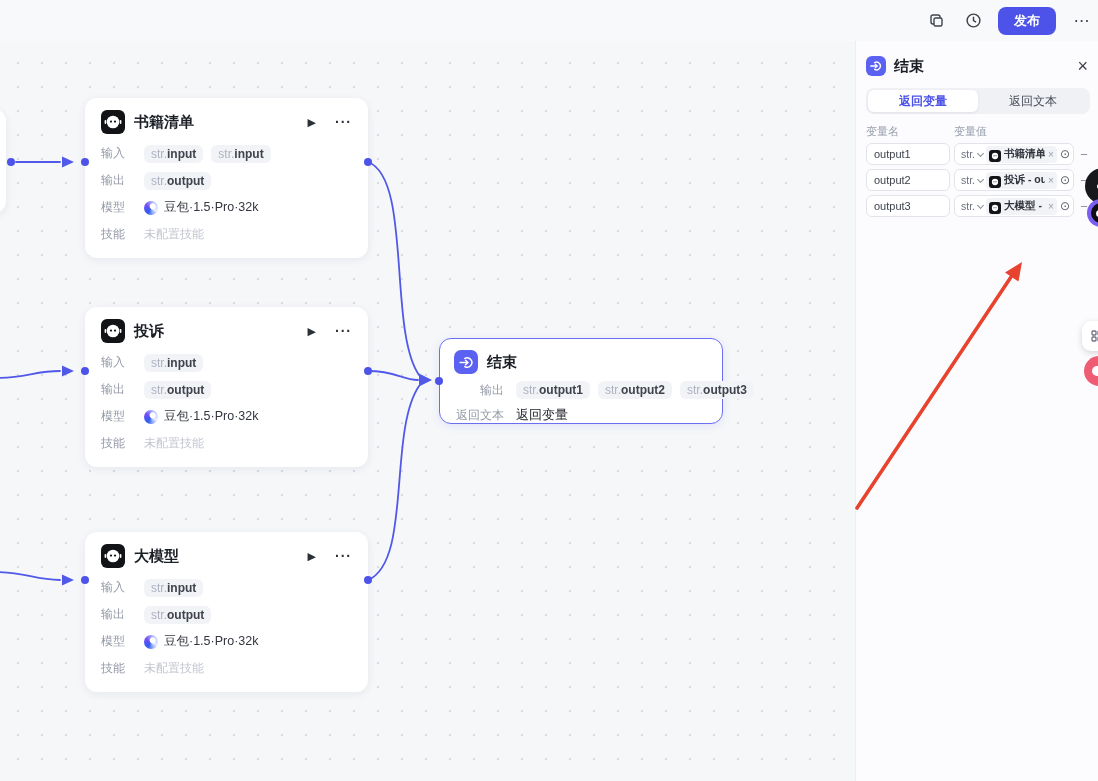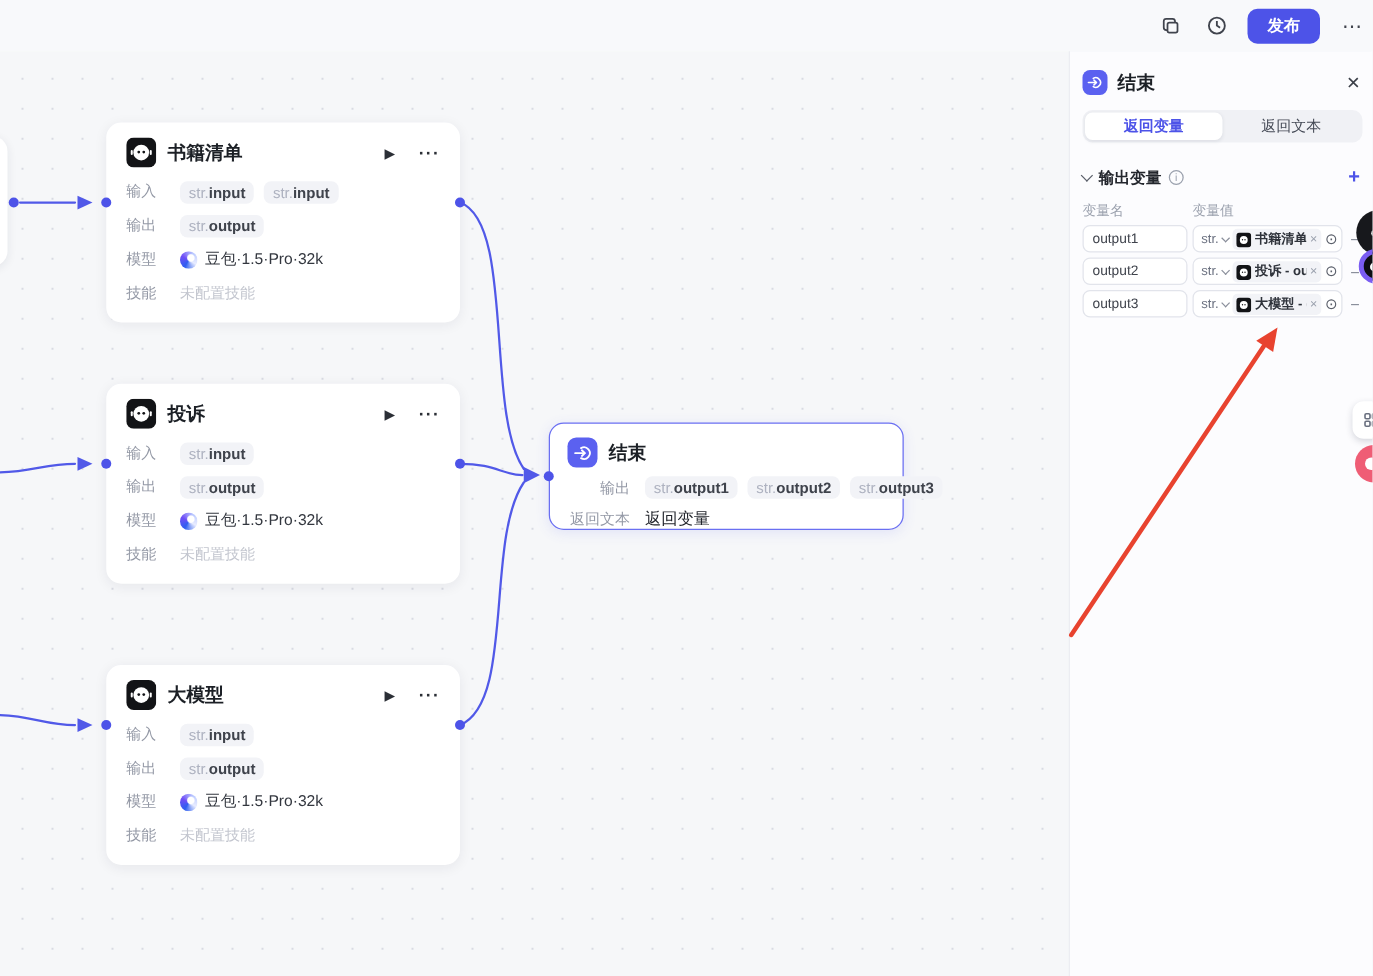--- a/index.html
+++ b/index.html
@@ -342,26 +342,20 @@
     </span>
     <span class="panel-title">结束</span>
     <span class="panel-close">×</span>
   </div>
 
   <div class="tabs">
     <div class="tab active">返回变量</div>
     <div class="tab">返回文本</div>
   </div>
 
-  <div class="section-head">
-    <span class="chev"></span>
-    <span class="section-title">输出变量</span>
-    <span class="info-i">i</span>
-    <span class="plus-btn">+</span>
-  </div>
 
   <div class="col-heads">
     <span class="c1">变量名</span>
     <span>变量值</span>
   </div>
 
   <div class="var-row">
     <input class="var-name" value="output1" style="">
     <div class="var-val">
       <span class="vtype">str.</span>

